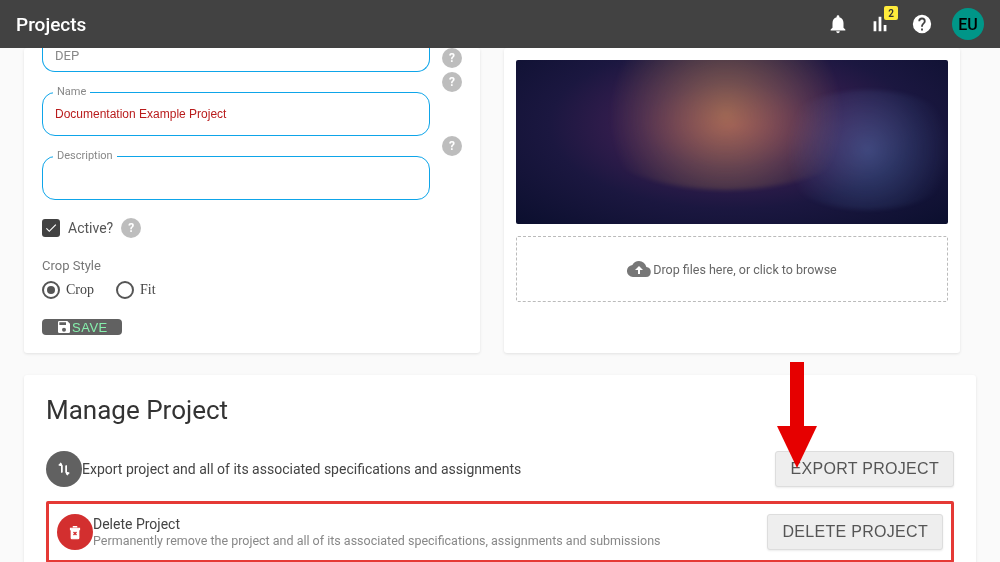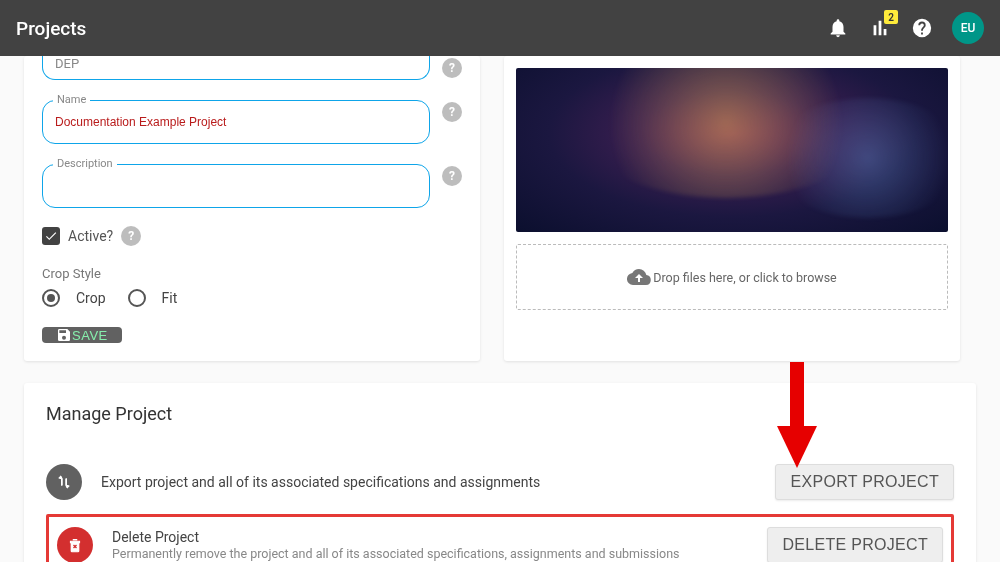--- a/index.html
+++ b/index.html
@@ -8,38 +8,38 @@
     background: #fafafa;
     width: 1000px;
     height: 562px;
     overflow: hidden;
     position: relative;
   }
   
   .header {
     background: #424242;
     color: #fff;
-    height: 56px;
+    height: 48px;
     display: flex;
     align-items: center;
     padding: 0 16px;
   }
   .header-title { font-size: 19px; font-weight: 500; flex: 0 0 auto; }
   .header-spacer { flex: 1; }
   .header-icons { display: flex; align-items: center; gap: 18px; }
   .icon-btn { width: 24px; height: 24px; display:flex; align-items:center; justify-content:center; cursor:pointer; position:relative; color:#fff; }
   .icon-btn svg { width: 22px; height: 22px; fill: #fff; }
   .badge {
     position:absolute; top:-6px; right:-6px;
     background:#ffeb3b; color:#333; font-size:10px; font-weight:600;
     width:14px; height:14px; border-radius:2px; display:flex; align-items:center; justify-content:center;
   }
   .avatar {
-    width:32px; height:32px; border-radius:50%; background:#009688; color:#ffffff;
-    display:flex; align-items:center; justify-content:center; font-size:12px; font-weight:500; cursor:pointer;
+    width:32px; height:32px; border-radius:50%; background:#009688; color:#000000;
+    display:flex; align-items:center; justify-content:center; font-size:16px; font-weight:500; cursor:pointer;
   }
   
   .content { display:flex; padding: 0 24px; gap: 24px; }
   .card { background:#fff; border-radius:3px; box-shadow: 0 1px 3px rgba(0,0,0,0.1); padding: 14px 18px 18px; }
   .left-card { width: 456px; padding-top: 0; }
   .right-card { width: 456px; padding: 12px; }
   
   .field {
     border:1px solid #0ea5e9; border-radius:13px; height:44px; position:relative;
     display:flex; align-items:center; padding: 0 12px; margin-top: 20px;
@@ -47,37 +47,37 @@
   .field.partial-top { border-top:none; border-top-left-radius:0; border-top-right-radius:0; height:24px; margin-top:0; padding-top:0; align-items:flex-start;}
   .field-label {
     position:absolute; top:-8px; left:10px; background:#fff; padding:0 4px;
     font-size:11px; color:#888;
   }
   .field input {
     border:none; outline:none; width:100%; font-size:12px; color:#b91c1c;
     background:transparent;
   }
   .partial-input { font-size:13px; color:#888; }
-  .field-row { display:flex; align-items:center; gap:12px; }
+  .field-row { display:flex; gap:12px; }
   .field-row .field { flex:1; }
   .help-circle {
     width:20px; height:20px; border-radius:50%; background:#bdbdbd; color:#fff;
     display:flex; align-items:center; justify-content:center; font-size:12px; font-weight:700; cursor:pointer;
     flex-shrink:0;
   }
   .checkbox-row { display:flex; align-items:center; gap:8px; margin-top:18px; }
   .checkbox {
     width:18px; height:18px; background:#424242; border-radius:3px; display:flex;
     align-items:center; justify-content:center; cursor:pointer;
   }
   .checkbox svg { width:14px; height:14px; fill:#fff; }
   .checkbox-label { font-size:14px; color:#555;text-align:right; }
   .section-label { font-size:13px; color:#777; margin-top:20px; }
   .radio-row { display:flex; gap:22px; margin-top:8px; align-items:center; }
-  .radio { display:flex; align-items:center; gap:16px; cursor:pointer; }
+  .radio { display:flex; align-items:center; gap:6px; cursor:pointer;font-family:Liberation Serif, serif; }
   .radio-outer {
     width:18px; height:18px; border:2px solid #555; border-radius:50%;
     display:flex; align-items:center; justify-content:center;
   }
   .radio-outer.selected .radio-inner { width:8px; height:8px; background:#555; border-radius:50%; }
   .radio-label { font-size:14px; color:#444; }
   .save-btn {
     margin-top:20px; background:#616161; color:#86efac; border:none; border-radius:4px;
     padding:0 14px; font-size:13px; font-weight:500; display:flex; align-items:center; 
     cursor:pointer; letter-spacing:0.5px;
@@ -96,22 +96,22 @@
   .glow.g2 { width:200px; height:120px; right:-20px; top:30px; background: radial-gradient(circle, rgba(120,180,255,0.3) 0%, transparent 70%); }
   .dropzone {
     margin-top:12px; border:1px dashed #bbb; border-radius:2px; height:66px;
     display:flex; flex-direction:row; align-items:center; justify-content:center; gap:2px;
     cursor:pointer;
   }
   .dropzone svg { width:24px; height:24px; fill:#777; }
   .dropzone-text { font-size:12.5px; color:#666; }
   
   .manage-card { margin: 22px 24px 0; background:#fff; border-radius:3px; box-shadow:0 1px 3px rgba(0,0,0,0.1); padding: 20px 22px 22px; position:relative; }
-  .manage-title { font-size:18px; color:#333; font-weight:400; margin-bottom:32px; }
-  .manage-row { display:flex; align-items:center; gap:19px; padding:8px 0; }
+  .manage-title { font-size:26px; color:#333; font-weight:400; margin-bottom:18px; }
+  .manage-row { display:flex; align-items:center; gap:0; padding:8px 0; }
   .manage-row.highlight { border:3px solid #e53935; border-radius:2px; padding:10px 8px; margin-top:6px; }
   .circle-icon {
     width:36px; height:36px; border-radius:50%; display:flex; align-items:center; justify-content:center;
     flex-shrink:0;
   }
   .circle-icon.grey { background:#616161; }
   .circle-icon.red { background:#d32f2f; }
   .circle-icon svg { width:18px; height:18px; fill:#fff; }
   .manage-text { flex:1; }
   .manage-text .title { font-size:14px; color:#444; }

